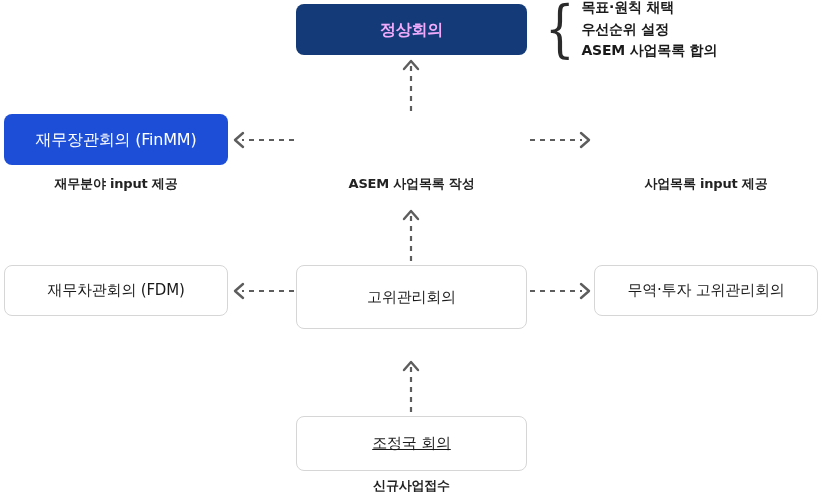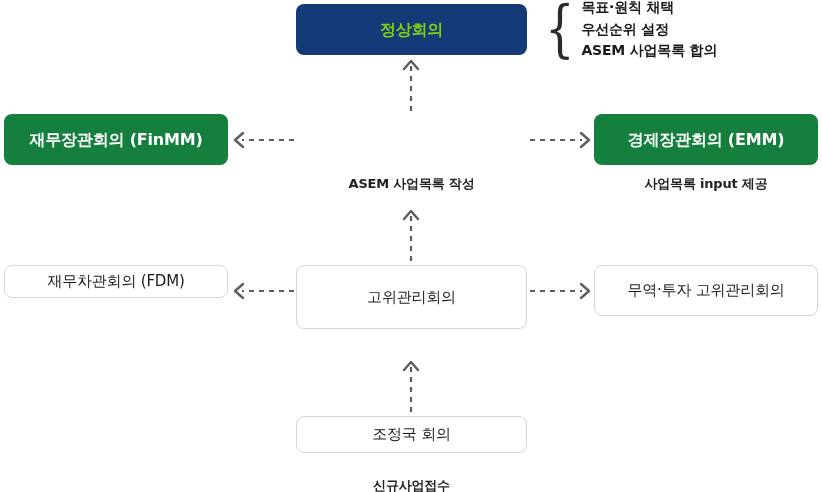--- a/index.html
+++ b/index.html
@@ -29,30 +29,30 @@
     align-items: center;
     justify-content: center;
     text-align: center;
     border-radius: 8px;
     line-height: 1.25;
     letter-spacing: -0.2px;
   }
 
   .node.filled-dark {
     background: #143a77;
-    color: #84cc16;
+    color: #f0abfc;
     font-weight: 700;
     font-size: 16px;
     border: none;
   }
 
   .node.filled-blue {
-    background: #15803d;
+    background: #1d4ed8;
     color: #ffffff;
-    font-weight: 700;
+    font-weight: 400;
     font-size: 16px;
     border: none;
   }
 
   .node.plain {
     background: #ffffff;
     color: #1a1a1a;
     font-weight: 400;
     font-size: 15px;
     border: 1px solid #d6d6d6;
@@ -143,47 +143,47 @@
   <div class="connector" style="left:396px; top:57px; width:30px; height:54px;">
     <svg width="30" height="54" viewBox="0 0 30 54" aria-hidden="true">
       <line class="dash-line" x1="15" y1="54" x2="15" y2="8"></line>
       <polyline class="arrow-head" points="8,12 15,4 22,12"></polyline>
     </svg>
   </div>
 
   <div class="node filled-blue" style="left:4px; top:114px; width:224px; height:51px;">재무장관회의 (FinMM)</div>
 
 
-  <div class="node filled-blue" style="left:594px; top:114px; width:224px; height:51px;">경제장관회의 (EMM)</div>
 
   <div class="connector" style="left:232px; top:125px; width:62px; height:30px;">
     <svg width="62" height="30" viewBox="0 0 62 30" aria-hidden="true">
       <line class="dash-line" x1="62" y1="15" x2="10" y2="15"></line>
       <polyline class="arrow-head" points="11,8 3,15 11,22"></polyline>
     </svg>
   </div>
 
   <div class="connector" style="left:530px; top:125px; width:62px; height:30px;">
     <svg width="62" height="30" viewBox="0 0 62 30" aria-hidden="true">
       <line class="dash-line" x1="0" y1="15" x2="52" y2="15"></line>
       <polyline class="arrow-head" points="51,8 59,15 51,22"></polyline>
     </svg>
   </div>
 
+  <div class="caption" style="left:4px; top:175px; width:224px;">재무분야 input 제공</div>
   <div class="caption" style="left:296px; top:175px; width:231px;">ASEM 사업목록 작성</div>
   <div class="caption" style="left:594px; top:175px; width:224px;">사업목록 input 제공</div>
 
   <div class="connector" style="left:396px; top:207px; width:30px; height:54px;">
     <svg width="30" height="54" viewBox="0 0 30 54" aria-hidden="true">
       <line class="dash-line" x1="15" y1="54" x2="15" y2="8"></line>
       <polyline class="arrow-head" points="8,12 15,4 22,12"></polyline>
     </svg>
   </div>
 
-  <div class="node plain" style="left:4px; top:265px; width:224px; height:33px;">재무차관회의 (FDM)</div>
+  <div class="node plain" style="left:4px; top:265px; width:224px; height:51px;">재무차관회의 (FDM)</div>
 
   <div class="node plain" style="left:296px; top:265px; width:231px; height:64px;">고위관리회의</div>
 
   <div class="node plain" style="left:594px; top:265px; width:224px; height:51px;">무역·투자 고위관리회의</div>
 
   <div class="connector" style="left:232px; top:276px; width:62px; height:30px;">
     <svg width="62" height="30" viewBox="0 0 62 30" aria-hidden="true">
       <line class="dash-line" x1="62" y1="15" x2="10" y2="15"></line>
       <polyline class="arrow-head" points="11,8 3,15 11,22"></polyline>
     </svg>
@@ -197,17 +197,17 @@
   </div>
 
 
   <div class="connector" style="left:396px; top:358px; width:30px; height:54px;">
     <svg width="30" height="54" viewBox="0 0 30 54" aria-hidden="true">
       <line class="dash-line" x1="15" y1="54" x2="15" y2="8"></line>
       <polyline class="arrow-head" points="8,12 15,4 22,12"></polyline>
     </svg>
   </div>
 
-  <div class="node plain" style="left:296px; top:416px; width:231px; height:37px;">조정국 회의</div>
+  <div class="node plain" style="left:296px; top:416px; width:231px; height:55px;text-decoration:underline;">조정국 회의</div>
 
   <div class="caption" style="left:296px; top:477px; width:231px;">신규사업접수</div>
 
 </div>
 
 </body></html>

